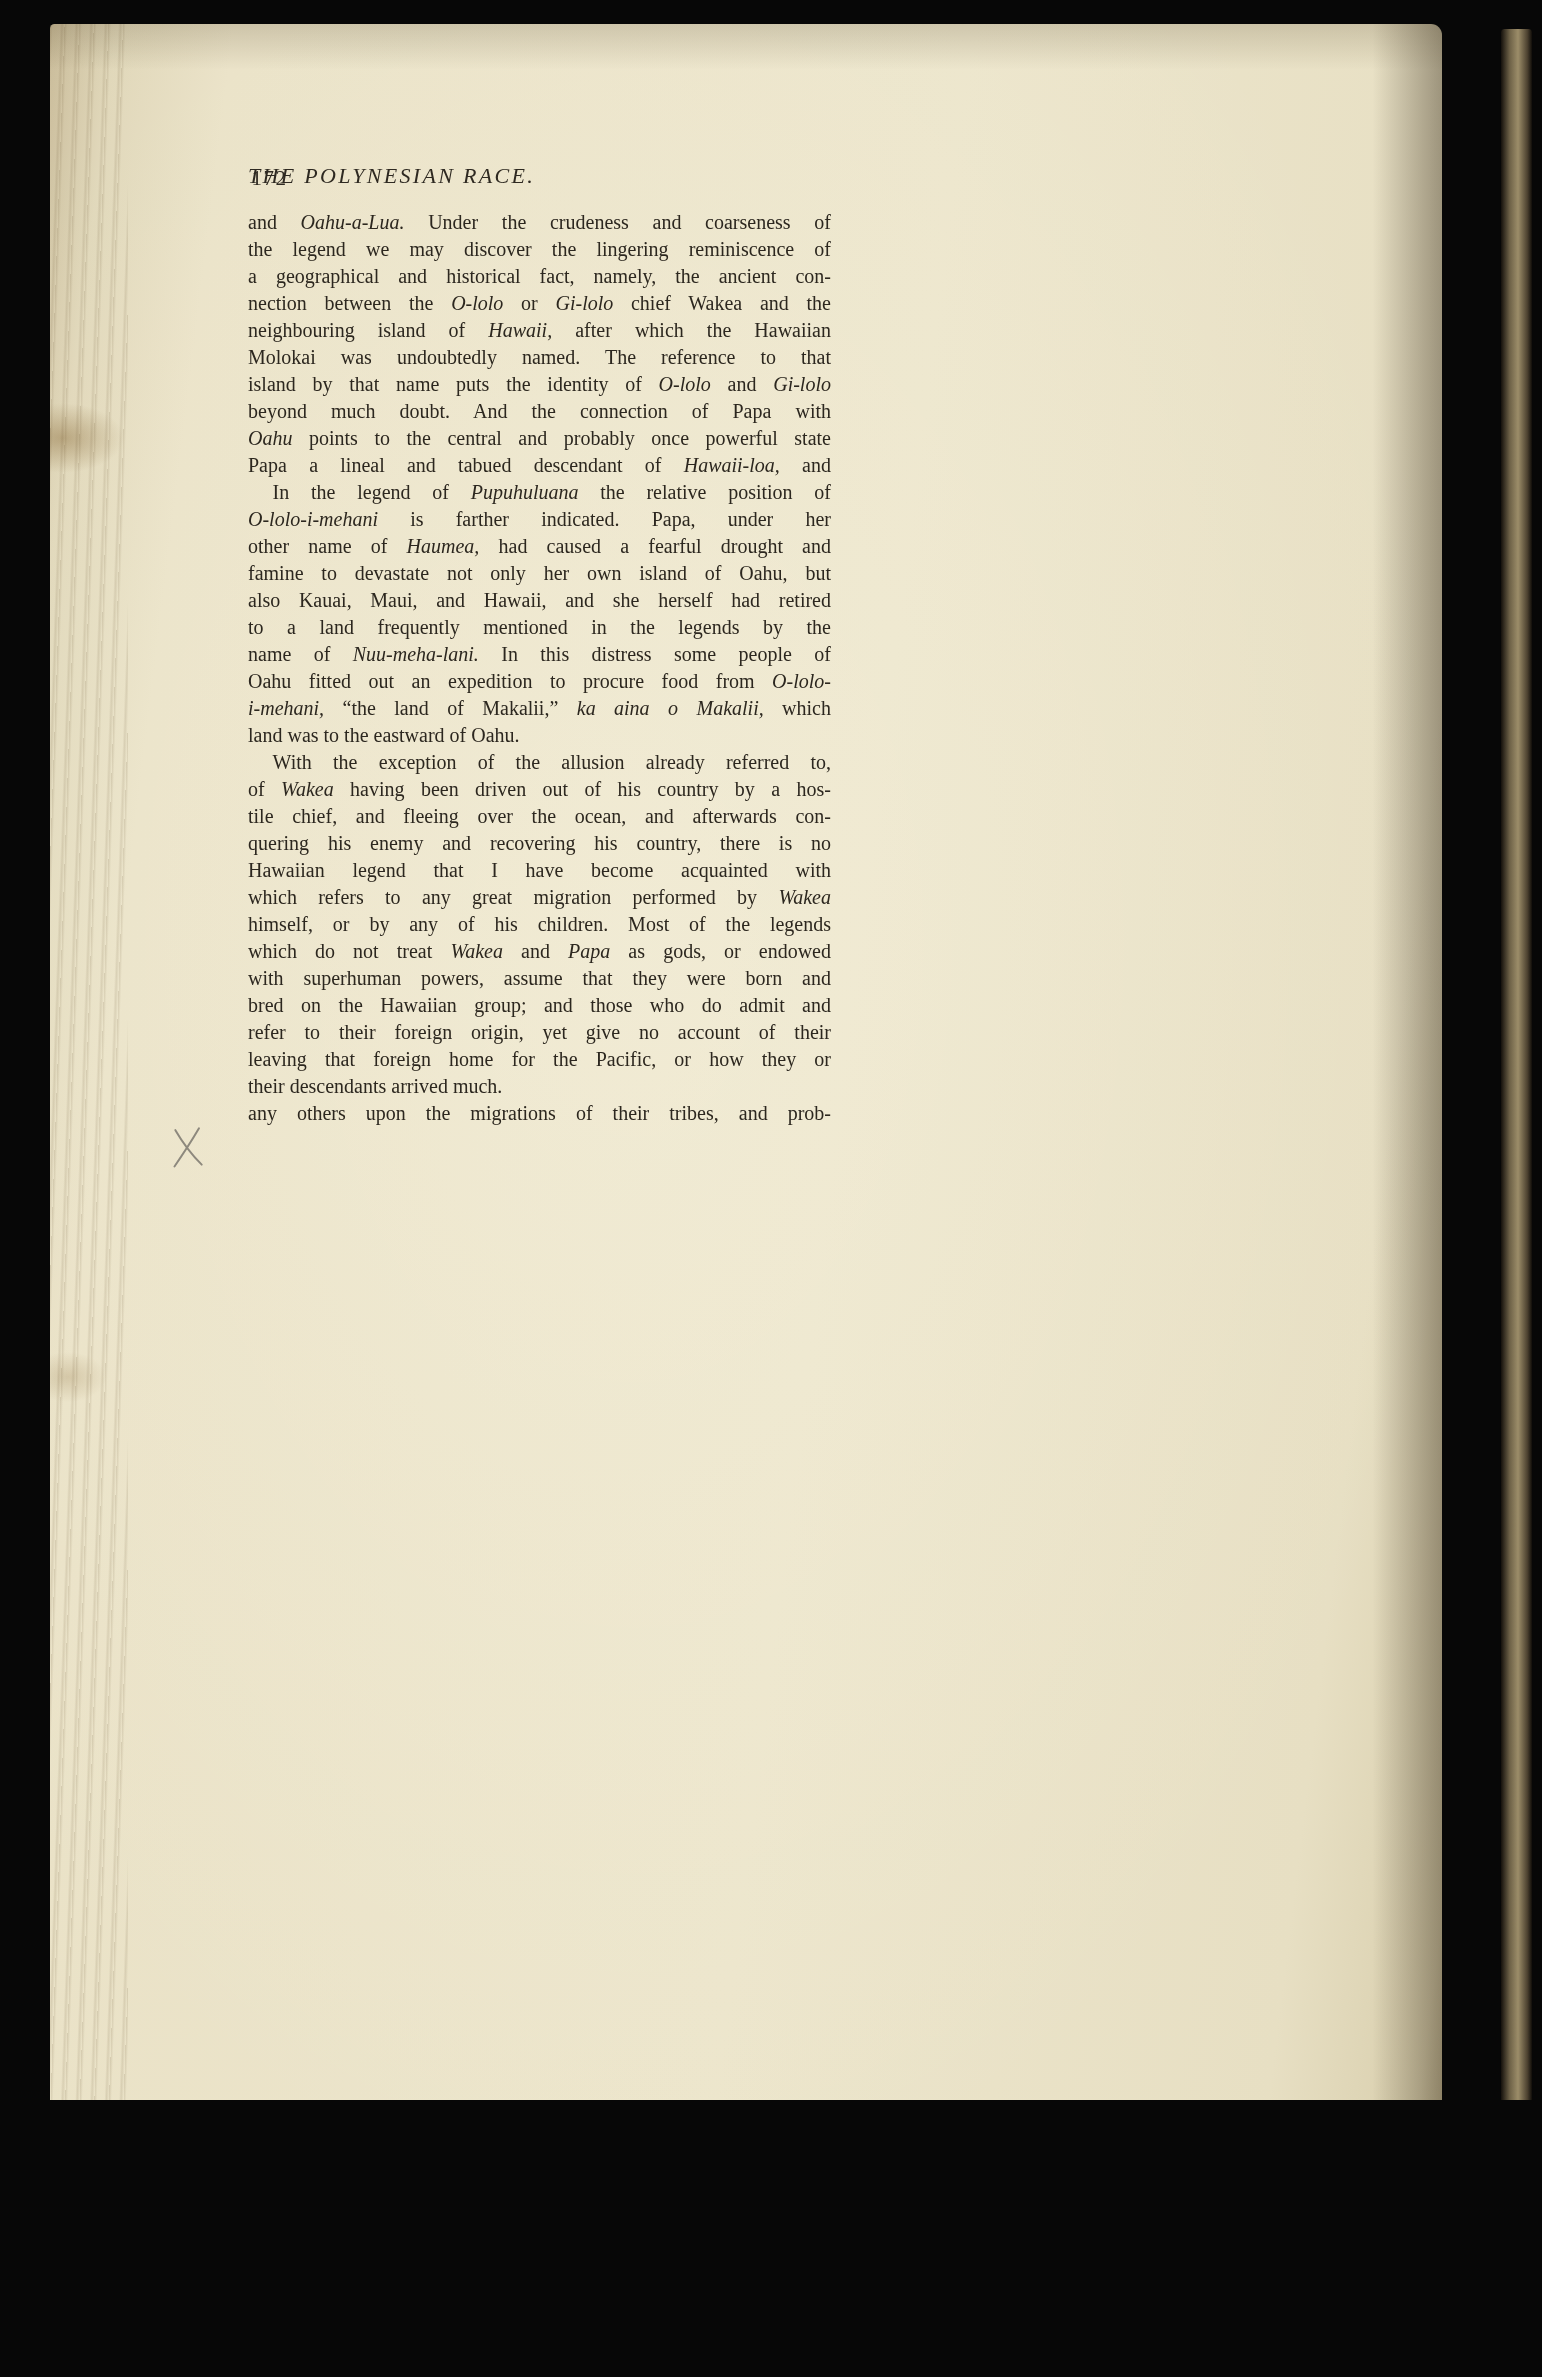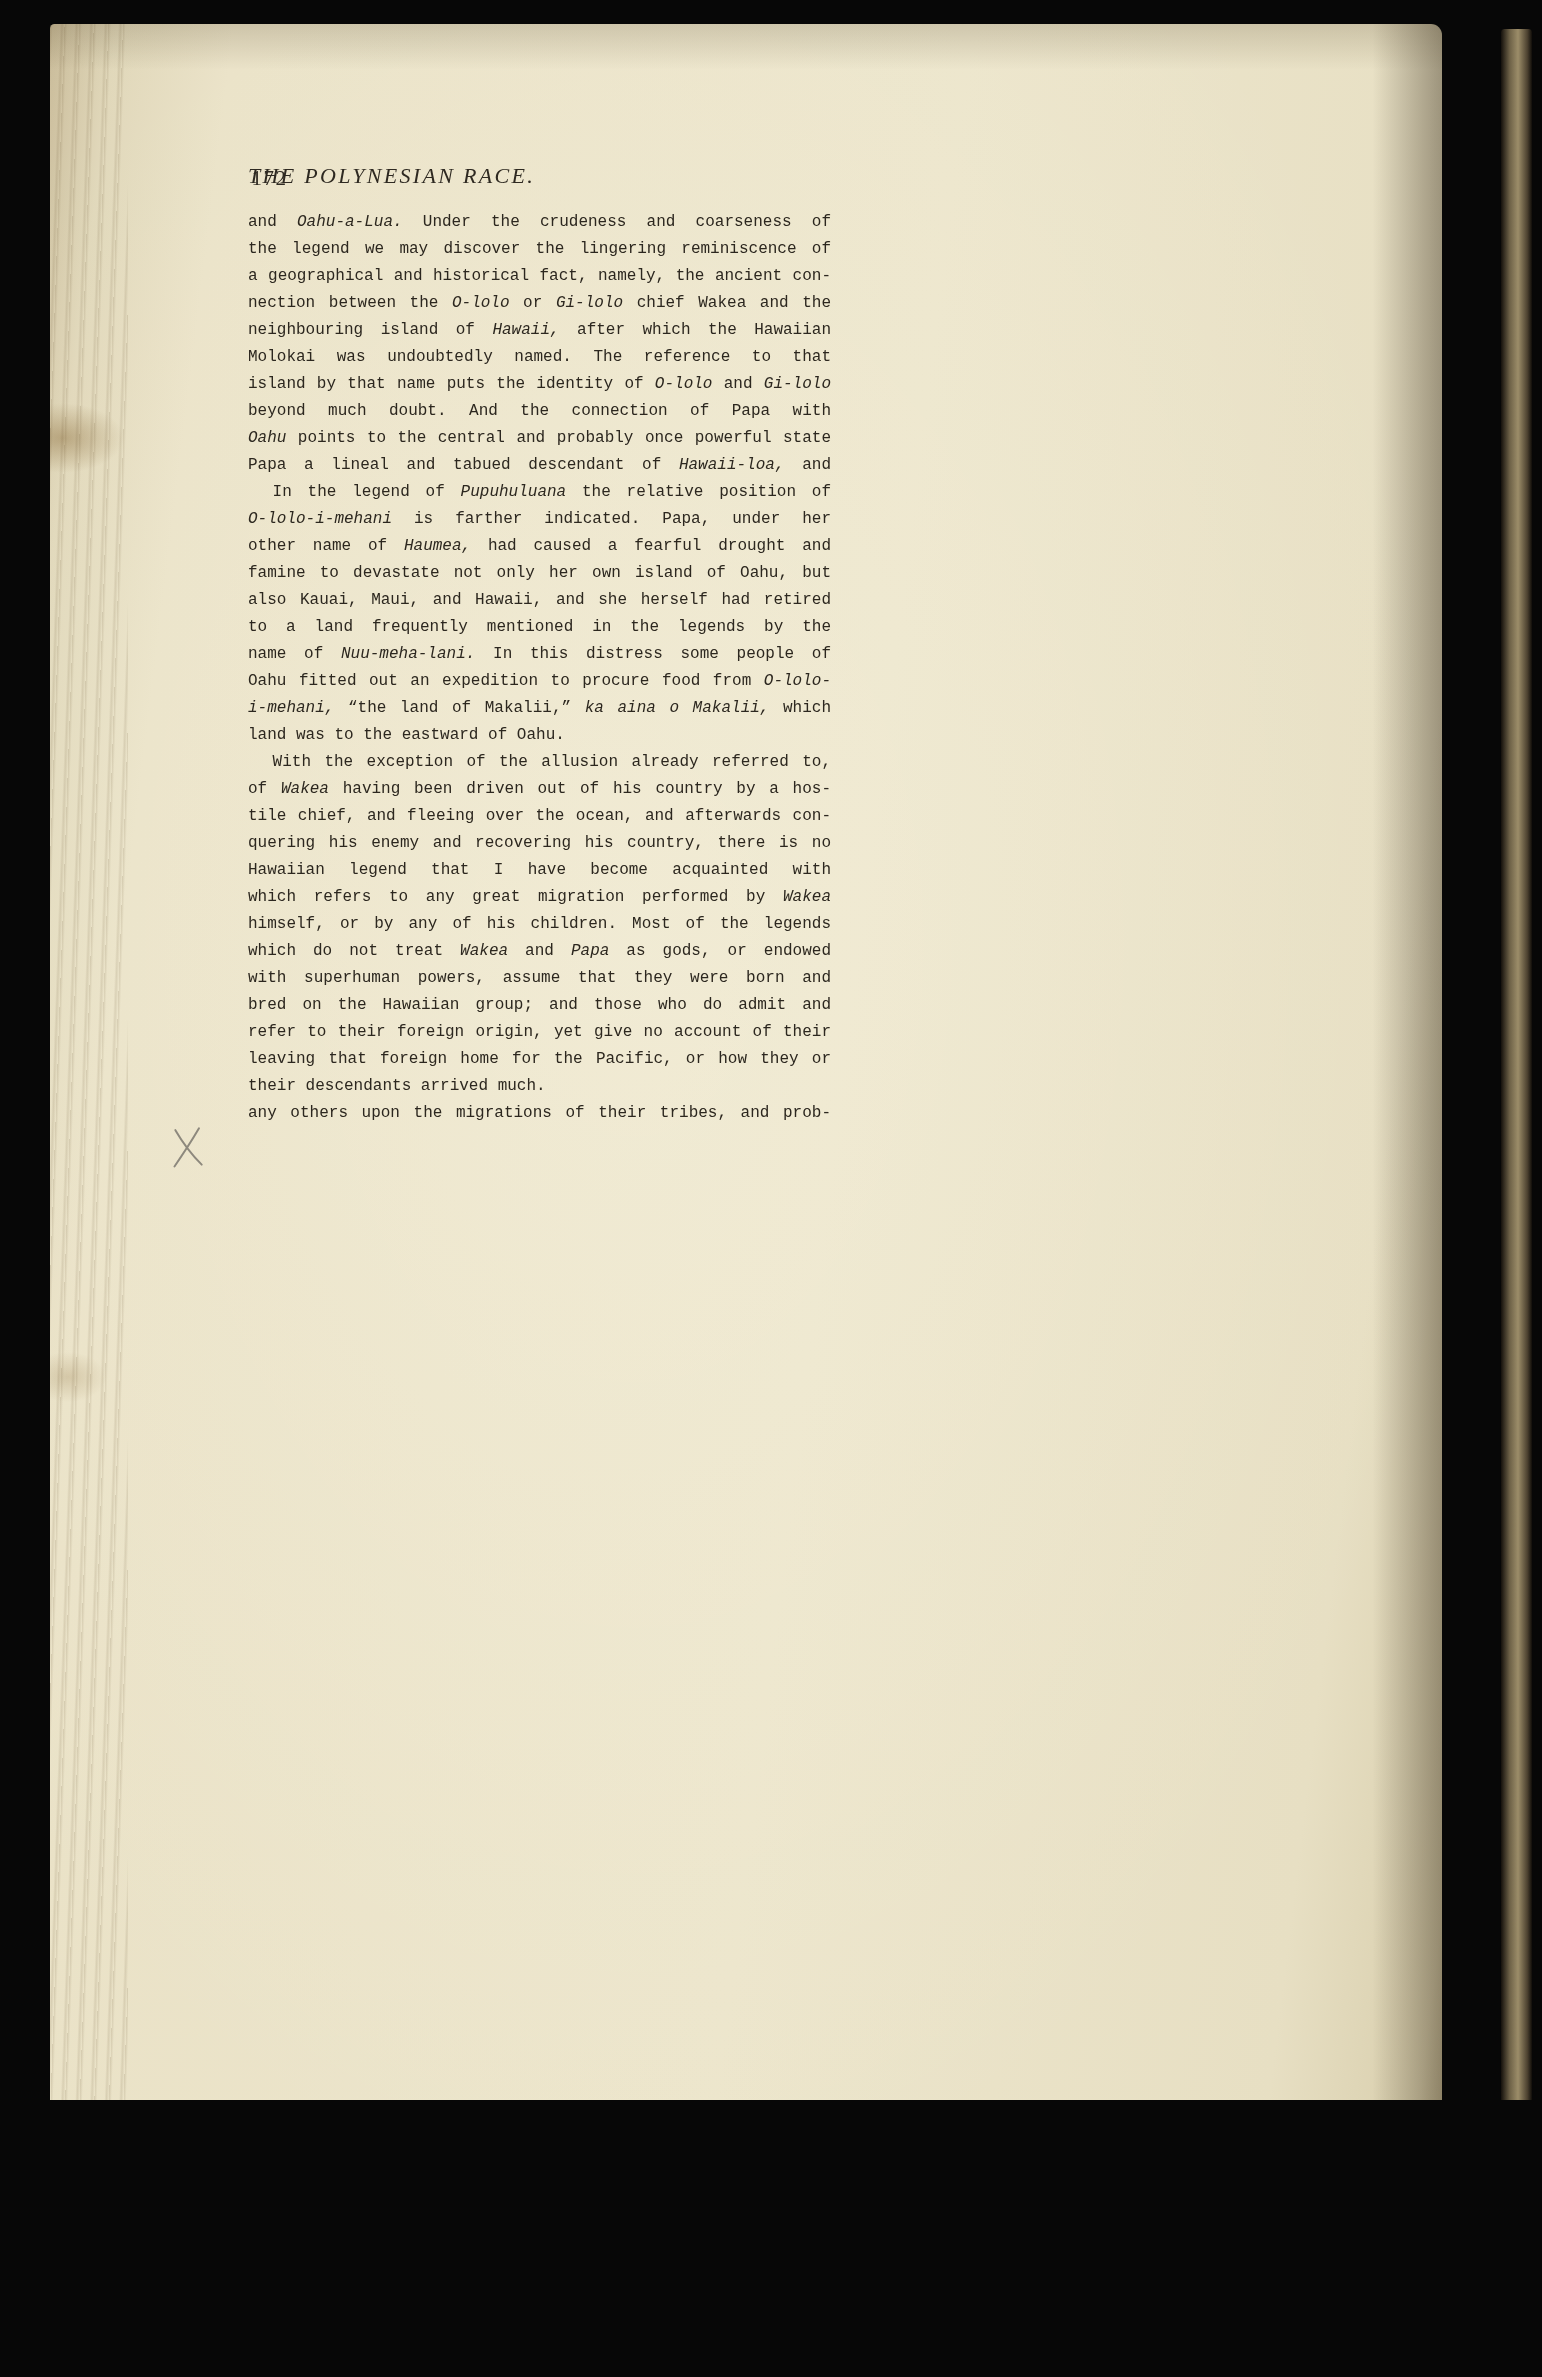--- a/index.html
+++ b/index.html
@@ -67,22 +67,21 @@
     font-size: 22px;
     letter-spacing: 2.3px;
   }
 
   
   .text-block {
     position: absolute;
     left: 248px; top: 209px;
     width: 583px;
     color: #2c271f;
-    font-size: 16px;
-    font-family: Liberation Mono, monospace;
+    font-size: 20px;
   }
   .line {
     line-height: 27px;
     height: 27px;
     text-align: justify;
     text-align-last: justify;
     overflow: hidden;
   }
   .line.plain { text-align-last: left; }
   .line.indent { text-indent: 24.6px; }

